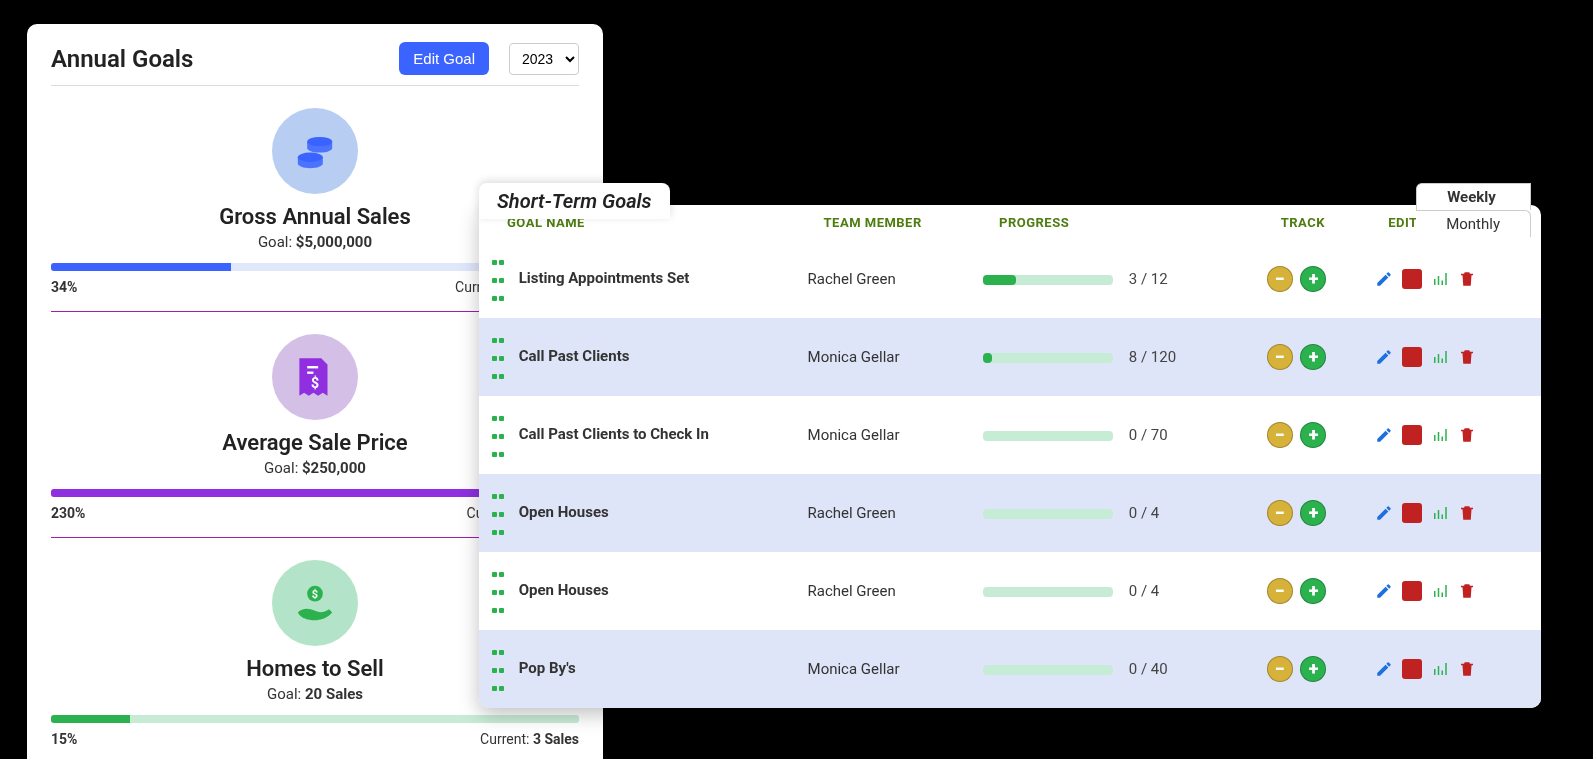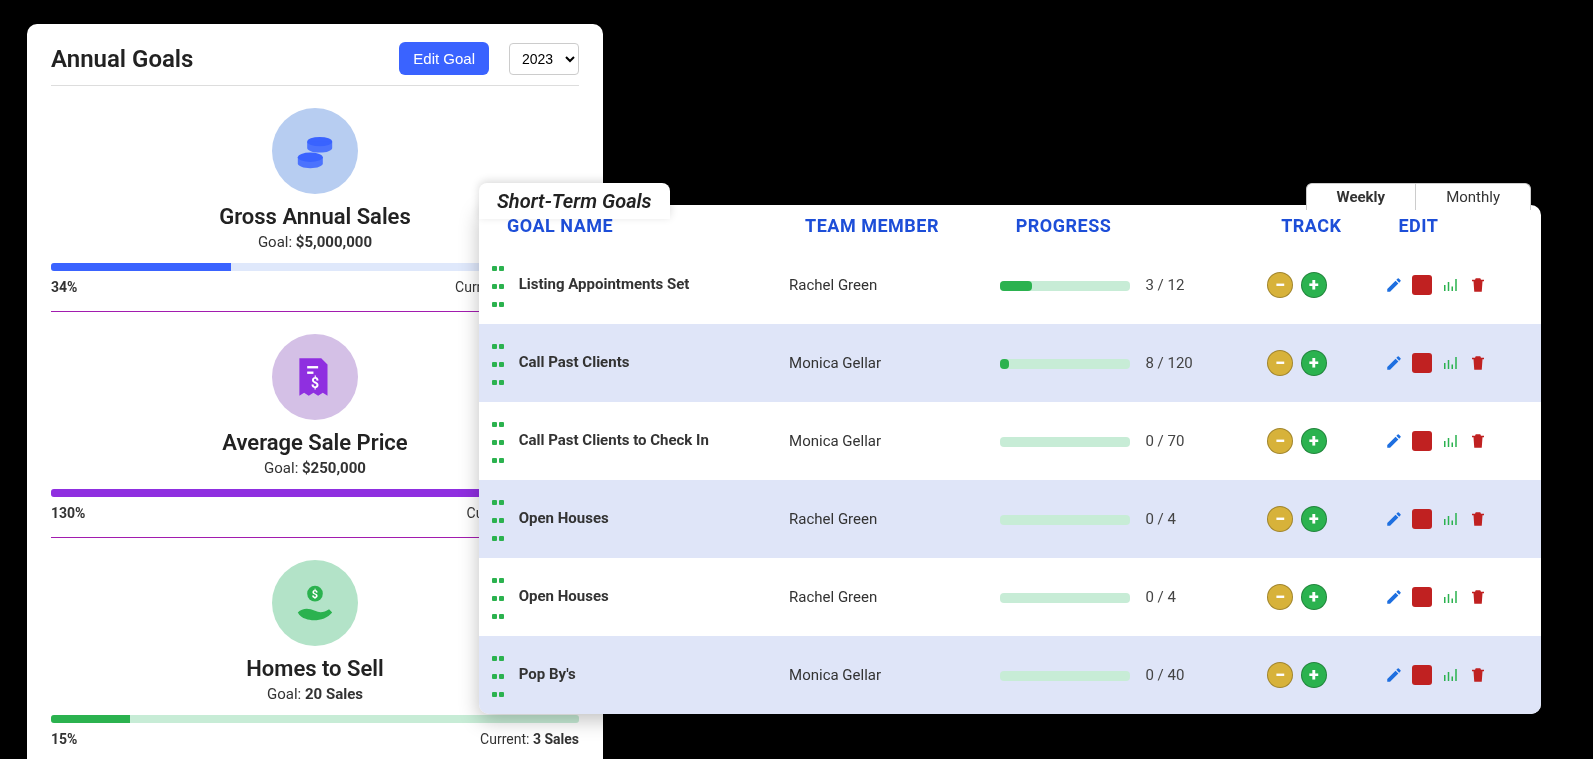--- a/index.html
+++ b/index.html
@@ -78,33 +78,33 @@
   .short-tab {
     position: absolute; top: -22px; left: 0;
     background: #fff; padding: 6px 18px;
     border-radius: 8px 8px 0 0;
     font-size: 20px; font-weight: 600; color: #222;
     box-shadow: 0 -2px 8px rgba(0,0,0,0.15);
     font-style: italic;
   }
   .tabs {
     position: absolute; top: -22px; right: 10px;
-    display: flex; gap: 0;
+    display: flex; gap: 0; flex-direction: column;
   }
   .tab {
     background: #fff; border: 1px solid #ccc;
     padding: 4px 30px; font-size: 15px; color: #333;
     border-bottom: none; cursor: pointer;
   }
   .tab:first-child { border-radius: 6px 0 0 0; font-weight:700; }
   .tab:last-child { border-radius: 0 6px 0 0; border-left: none; }
   .short-table { width: 100%; border-collapse: collapse; }
   .short-table th {
-    text-align: left; font-size: 18px; font-weight: 700;
-    color: #1d4ed8; letter-spacing: 0.5px;
+    text-align: left; font-size: 13px; font-weight: 700;
+    color: #4d7c0f; letter-spacing: 0.5px;
     padding: 10px 8px 10px 24px;
   }
   .short-table th.first { padding-left: 28px; }
   .short-table td {
     padding: 12px 8px; font-size: 15px; color: #333;
     vertical-align: middle;
   }
   .short-table tr.alt { background: #dfe5f8; }
   .short-table tbody tr:last-child td:first-child { border-radius: 0 0 0 10px; }
   .short-table tbody tr:last-child td:last-child { border-radius: 0 0 10px 0; }
@@ -187,21 +187,21 @@
         </div>
     <div class="goal-name">Average Sale Price</div>
     <div class="goal-line">
       <span>Goal: </span><b>$250,000</b>
     </div>
     <div class="progress-wrap">
       <div class="bar bar-purple">
         <div class="bar-fill" style="width:100%"></div>
       </div>
       <div class="progress-row">
-        <b>130%</b>
+        <b>230%</b>
         <span>
           <span>Current: </span><b>$574,074</b>
         </span>
       </div>
     </div>
   </div>
       <div class="goal-block">
     <div class="goal-icon ic-green">
           <svg viewBox="0 0 64 64">
             <circle cx="32" cy="20" r="10" fill="#2bb24f"></circle>

